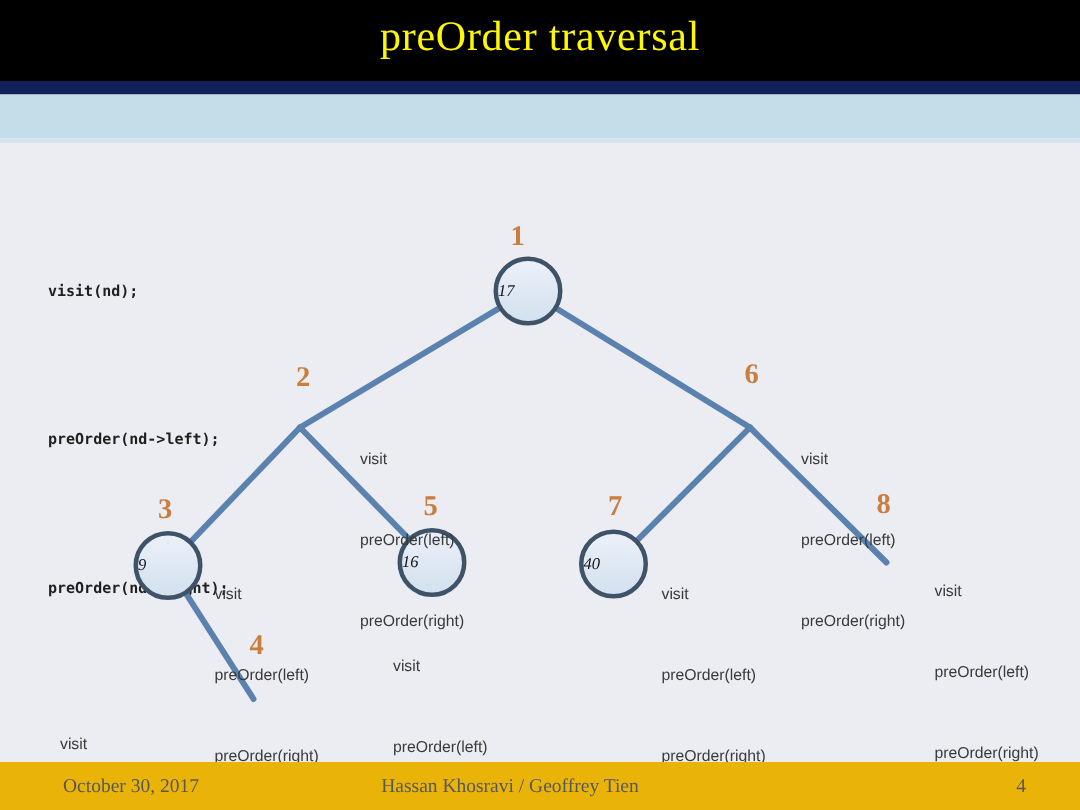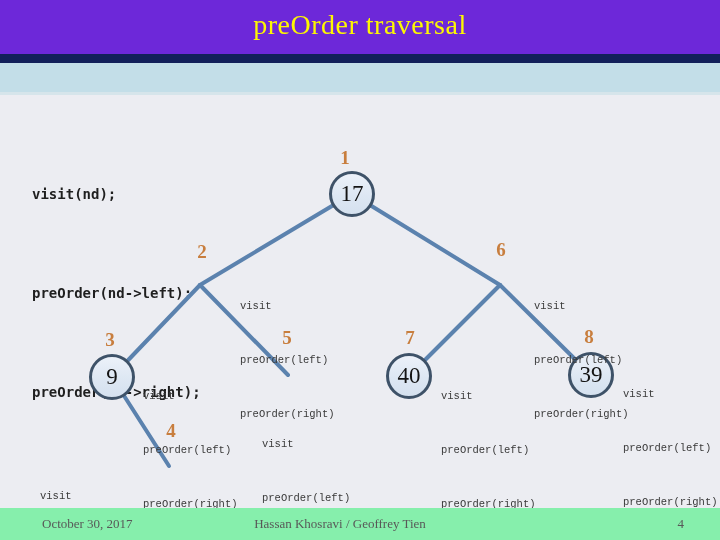--- a/index.html
+++ b/index.html
@@ -1,57 +1,57 @@
 <!DOCTYPE html>
 <html><head>
 <meta charset="utf-8">
 <style>
   html,body{margin:0;padding:0;}
   .slide{
     position:relative;width:720px;height:540px;overflow:hidden;
     background:#ecedf2;font-family:"Liberation Serif","DejaVu Serif",serif;
   }
   
-  .header{position:absolute;left:0;top:0;width:720px;height:54px;background:#6d28d9;}
+  .header{position:absolute;left:0;top:0;width:720px;height:54px;background:#000000;}
   .title{
     position:absolute;left:0;top:9px;width:720px;text-align:center;
     color:#fdf702;font-size:28px;letter-spacing:0.5px;
   }
   .navy-bar{position:absolute;left:0;top:54px;width:720px;height:9px;background:#12205a;}
   .blue-band{position:absolute;left:0;top:63px;width:720px;height:29px;background:#c3dee8;border-bottom:3px solid #d6e5eb;}
 
   
   .code{
     position:absolute;left:32px;top:112px;
     font-family:"DejaVu Sans Mono","Liberation Mono",monospace;
-    font-weight:bold;font-size:14px;color:#1f1f1f;line-height:33px;white-space:pre;
+    font-weight:bold;font-size:10px;color:#1f1f1f;line-height:33px;white-space:pre;
   }
 
   
   .edges{position:absolute;left:0;top:0;width:720px;height:540px;}
   .node{
     position:absolute;width:46px;height:46px;box-sizing:border-box;
     border:3px solid #3e5268;border-radius:50%;
     background:linear-gradient(180deg,#ecf1f9 0%,#dde7f3 55%,#d5e1ef 100%);
-    display:flex;align-items:center;justify-content:center;
-    font-size:23px;color:#141414;
+    display:flex;align-items:center;justify-content:flex-start;
+    font-size:11px;color:#141414;font-style:italic;
   }
   .order{
     position:absolute;transform:translate(-50%,-50%);
     color:#c87e3e;font-size:19px;font-weight:bold;
   }
   .note{
     position:absolute;
-    font-family:Liberation Mono, monospace;
+    font-family:Liberation Sans, sans-serif;
     font-size:10.5px;color:#3a3a3a;line-height:18px;white-space:pre;
   }
 
   
   .footer{
-    position:absolute;left:0;top:508px;width:720px;height:32px;background:#86efac;
+    position:absolute;left:0;top:508px;width:720px;height:32px;background:#eab308;
     color:#585858;font-size:13px;
   }
   .footer .date{position:absolute;left:42px;top:8px;}
   .footer .authors{position:absolute;left:0;top:8px;width:680px;text-align:center;}
   .footer .page{position:absolute;right:36px;top:8px;}
 </style>
 </head>
 <body>
 
 <div class="slide">
@@ -79,25 +79,25 @@
       <line x1="112" y1="377" x2="169" y2="466"></line>
     </g>
   </svg>
 
   <div class="node" style="left:329px;top:171px;">
     <span>17</span>
   </div>
   <div class="node" style="left:89px;top:354px;">
     <span>9</span>
   </div>
+  <div class="node" style="left:265px;top:352px;">
+    <span>16</span>
+  </div>
   <div class="node" style="left:386px;top:353px;">
     <span>40</span>
-  </div>
-  <div class="node" style="left:568px;top:352px;">
-    <span>39</span>
   </div>
 
   <div class="order" style="left:345px;top:158px;">1</div>
   <div class="order" style="left:202px;top:252px;">2</div>
   <div class="order" style="left:501px;top:250px;">6</div>
   <div class="order" style="left:110px;top:340px;">3</div>
   <div class="order" style="left:287px;top:338px;">5</div>
   <div class="order" style="left:410px;top:338px;">7</div>
   <div class="order" style="left:589px;top:337px;">8</div>
   <div class="order" style="left:171px;top:431px;">4</div>

